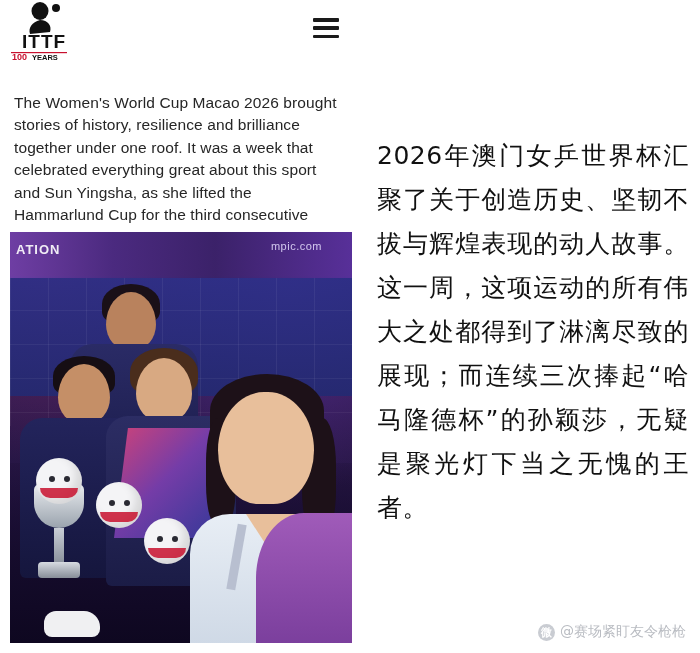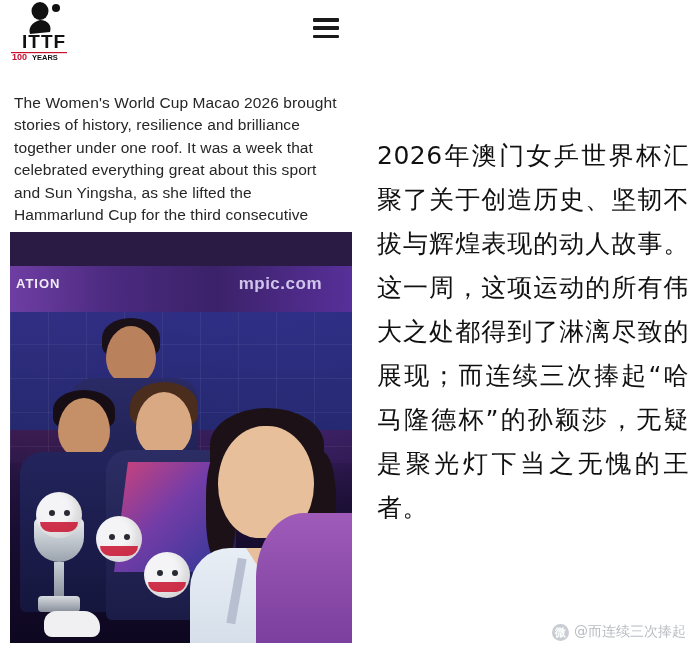--- a/index.html
+++ b/index.html
@@ -84,21 +84,20 @@
     overflow: hidden;
     background: #2a1b44;
   }
   .photo {
     position: absolute;
     inset: 0;
     background:
       radial-gradient(circle at 82% 14%, rgba(120,60,200,.55) 0%, rgba(120,60,200,0) 45%),
       radial-gradient(circle at 12% 10%, rgba(200,60,160,.35) 0%, rgba(200,60,160,0) 40%),
       linear-gradient(180deg, #3d2461 0%, #2e1a4b 35%, #231442 70%, #1b0f33 100%);
-    margin-top: 34px;
   }
   
   .banner {
     position: absolute;
     left: 0; top: 0; right: 0;
     height: 46px;
     background: linear-gradient(90deg,#6f3fa6 0%, #4a2a80 30%, #3a2168 60%, #58309a 100%);
     opacity: .95;
   }
   .banner-txt {
@@ -106,22 +105,22 @@
     left: 6px; top: 10px;
     font-size: 13px;
     font-weight: bold;
     color: #ffffff;
     letter-spacing: 1px;
     opacity: .9;
   }
   .banner-txt2 {
     position: absolute;
     right: 30px; top: 8px;
-    font-size: 17px;
-    font-weight: bold;
+    font-size: 11px;
+    font-weight: normal;
     color: #e8e0ff;
     letter-spacing: .5px;
     opacity: .85;
   }
   
   .backdrop-panel {
     position: absolute;
     left: 0; top: 44px;
     width: 100%;
     height: 120px;
@@ -365,17 +364,17 @@
         <div class="shoe"></div>
       </div>
     </div>
   </div>
 
   <div class="right-col">
     <div class="cn-text">2026年澳门女乒世界杯汇聚了关于创造历史、坚韧不拔与辉煌表现的动人故事。这一周，这项运动的所有伟大之处都得到了淋漓尽致的展现；而连续三次捧起“哈马隆德杯”的孙颖莎，无疑是聚光灯下当之无愧的王者。</div>
 
     <div class="watermark">
       <span class="wb-icon">微</span>
-      <span>@而连续三次捧起</span>
+      <span>@赛场紧盯友令枪枪</span>
     </div>
   </div>
 
 </div>
 
 </body></html>

